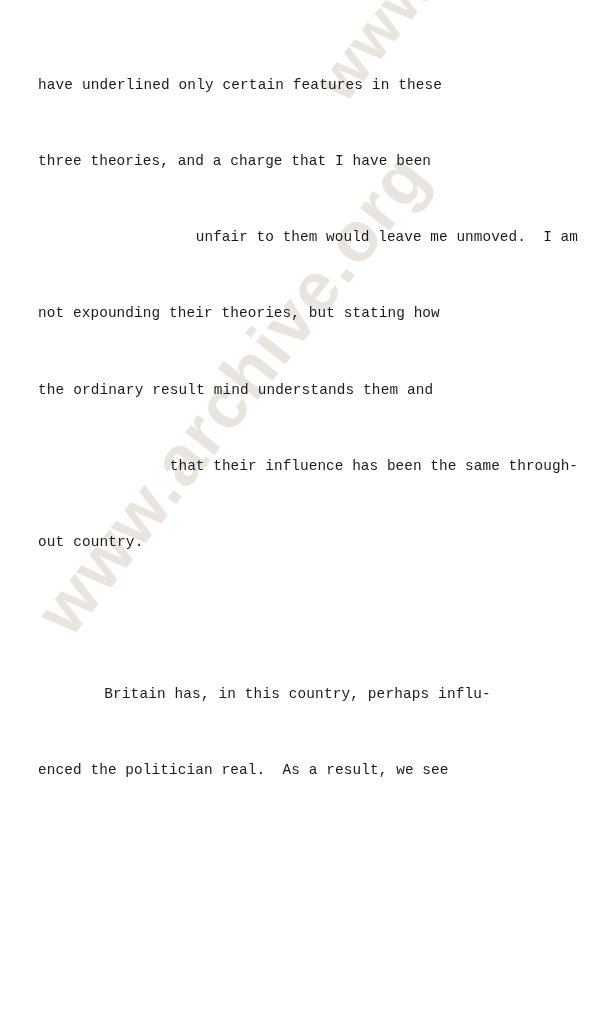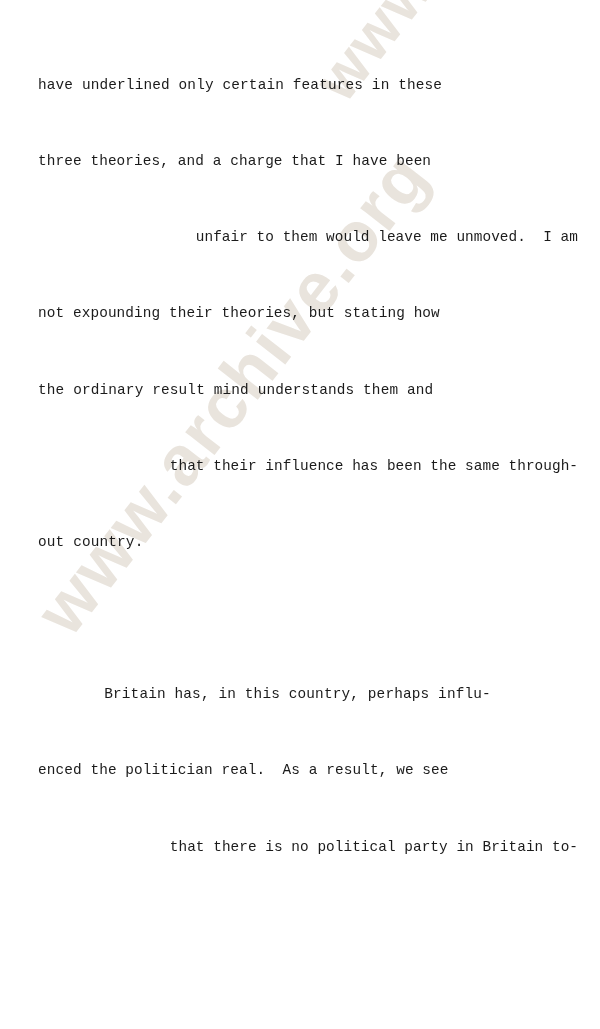--- a/index.html
+++ b/index.html
@@ -107,21 +107,20 @@
       <span class="ln">unfair to them would leave me unmoved.  I am</span>
       <span class="ln">not expounding their theories, but stating how</span>
       <span class="ln">the ordinary result mind understands them and</span>
       <span class="ln">that their influence has been the same through-</span>
       <span class="ln">out country.</span>
     </p>
 
     <p class="para">
       <span class="ln"><span class="indent"></span><span>Britain has, in this country, perhaps influ-</span></span>
       <span class="ln">enced the politician real.  As a result, we see</span>
-      <span class="ln">that there is no political party in Britain to-</span>
       
       
       
       
       
       
       
       
       
       

